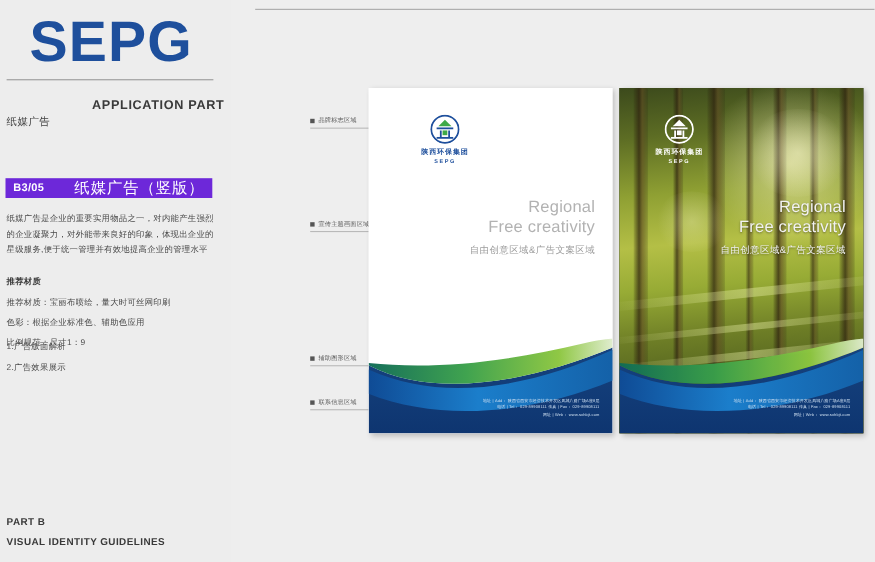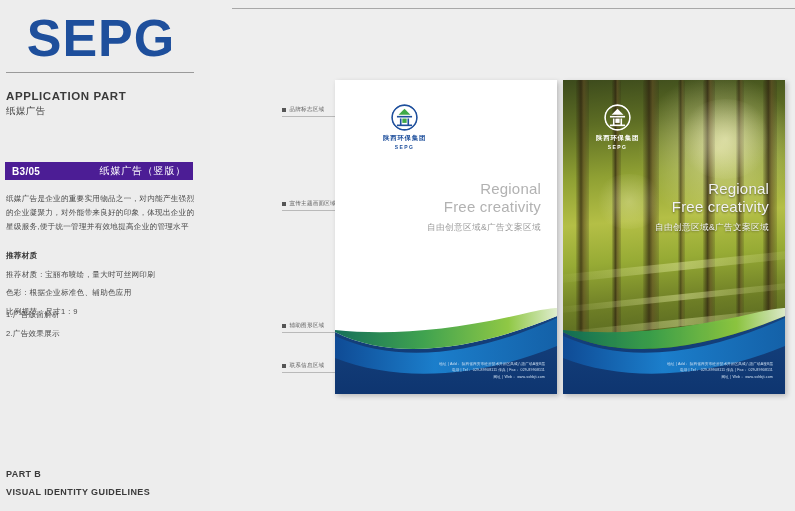--- a/index.html
+++ b/index.html
@@ -24,33 +24,33 @@
     font-size:52px; font-weight:bold; color:#1e4f9c;
     letter-spacing:1px; line-height:1; font-family:"Liberation Sans",sans-serif;
   }
   #brand-rule{
     position:absolute; left:6px; top:72px; width:188px; height:1px;
     background:#9a9a9a;
   }
 
   #section-heading{ position:absolute; left:6px; top:90px; width:198px; }
   #section-heading .en{
-    font-size:11.5px; font-weight:bold; color:#3a3a3a; letter-spacing:.6px;
+    font-size:11.5px; font-weight:bold; color:#3a3a3a; letter-spacing:.6px;text-align:right;
   }
   #section-heading .cn{
     font-size:9.5px; color:#444; margin-top:3px; letter-spacing:.4px;
   }
 
   #code-bar{
     position:absolute; left:5px; top:162px; width:188px; height:18px;
-    background:#4c1d95; display:flex; align-items:center;
+    background:#6d28d9; display:flex; align-items:center;
     justify-content:space-between; padding:0 7px;
   }
   #code-bar .code{ font-size:10px; color:#fff; font-weight:bold; letter-spacing:.3px; }
-  #code-bar .title{ font-size:10px; color:#fff; letter-spacing:.8px; }
+  #code-bar .title{ font-size:14px; color:#fff; letter-spacing:.8px; }
 
   #desc-block{ position:absolute; left:6px; top:192px; width:190px; }
   #desc-block p{
     font-size:7.6px; color:#4a4a4a; line-height:1.85; letter-spacing:.25px;
   }
 
   #spec-block{ position:absolute; left:6px; top:252px; width:190px; }
   #spec-block .row{
     font-size:7.6px; color:#4a4a4a; line-height:1.0; letter-spacing:.25px;
     margin-bottom:11px;

